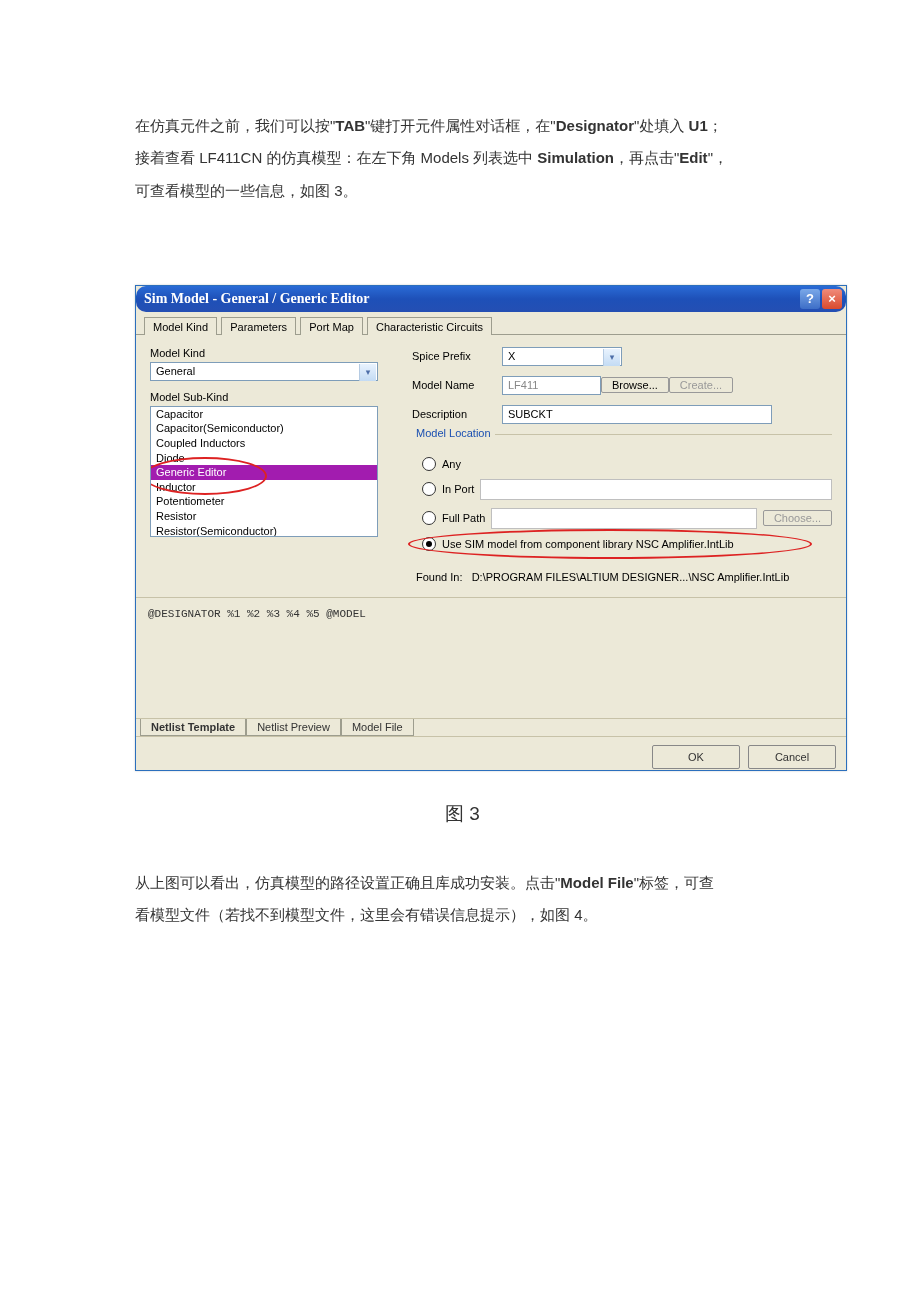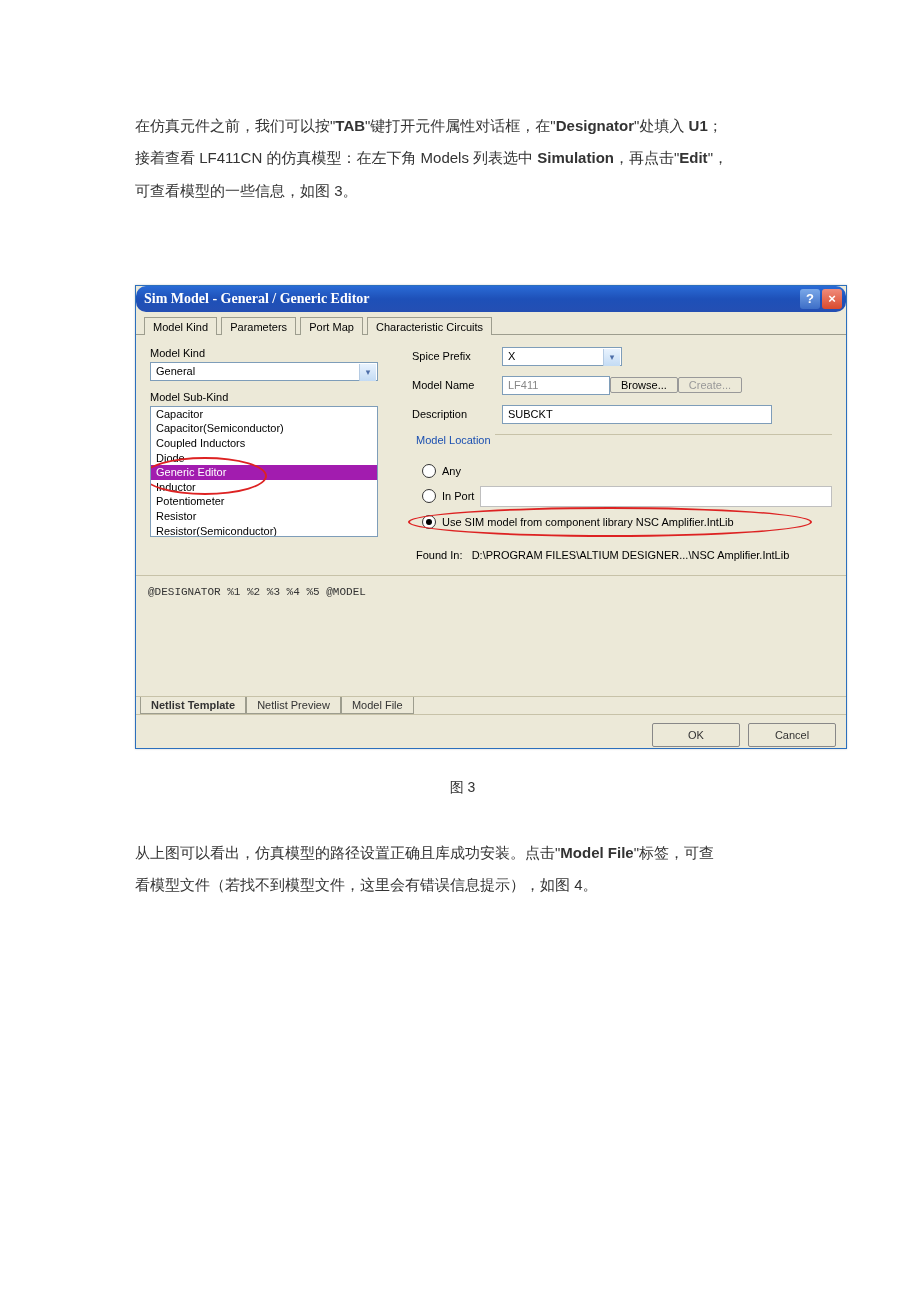--- a/index.html
+++ b/index.html
@@ -106,30 +106,30 @@
     position: relative;
   }
   .listbox .item { padding: 0 5px; line-height: 14px; height:14.6px; white-space: nowrap; }
   .listbox .item.sel { background: #a21caf; color: #fff; }
   .ellipse-hl {
     position:absolute; border:2px solid #d22; border-radius:50%;
     pointer-events:none;
   }
   .col-right .row { display:flex; align-items:center; margin: 4px 0 10px; gap: 0; }
   .col-right .flabel { width: 90px; }
-  .col-right .txt { width: 108px; }
+  .col-right .txt { width: 99px; }
   .col-right .txt.gray { color:#888; }
   .col-right .wide { width: 270px; }
   .btn {
     border: 1px solid #999; background: #ece9d8;
     padding: 1px 10px; font: 11px Tahoma, sans-serif;
     border-radius:2px;
   }
   .btn.disabled { color:#999; }
-  .ml-group { border-top:1px solid #c7c2a8; margin-top:8px; padding-top:13px; position:relative; }
+  .ml-group { border-top:1px solid #c7c2a8; margin-top:8px; padding-top:6px; position:relative; }
   .ml-title { position:relative; top:-14px; background:#ece9d8; display:inline-block; padding:0 4px; color:#1a4fb1; }
   .radioln { display:flex; align-items:center; gap:6px; margin: 4px 0 8px 10px; }
   .radio { width:12px; height:12px; border:1px solid #333; border-radius:50%; display:inline-flex; align-items:center; justify-content:center; background:#fff;}
   .radio.on::after { content:''; width:6px; height:6px; background:#000; border-radius:50%; }
   .radioln .txtline { border:1px solid #bfbfbf; height:19px; flex:1; background:#fff; }
   .uselib-row { margin-left:10px; position:relative; }
   .foundin { margin: 20px 0 4px 4px; }
 
   .template-area {
     border-top: 1px solid #c7c2a8;
@@ -157,21 +157,21 @@
     border-top:1px solid #c7c2a8;
   }
   .footer .fbtn {
     border:1px solid #888; background:#ece9d8;
     width:86px; height:22px;
     font:11px Tahoma, sans-serif;
     display:inline-flex; align-items:center; justify-content:center;
     border-radius:2px;
   }
 
-  .caption { text-align:center; margin-top: 30px; font-size: 14px; }
+  .caption { text-align:center; margin-top: 30px; font-size: 19px; }
   .outro { margin-top: 40px; }
   .outro p { line-height: 2.15; margin:0; }
 </style>
 </head>
 <body>
 
 <div class="page">
 
   <div class="intro">
     <p>
@@ -249,20 +249,26 @@
             <span class="ml-title">Model Location</span>
             <div class="radioln">
               <span class="radio"></span>
               <span>Any</span>
             </div>
             <div class="radioln">
               <span class="radio"></span>
               <span>In Port</span>
               <span class="txtline"></span>
             </div>
+            <div class="radioln">
+              <span class="radio"></span>
+              <span>Full Path</span>
+              <span class="txtline"></span>
+              <span class="btn disabled">Choose...</span>
+            </div>
             <div class="radioln uselib-row">
               <span class="radio on"></span>
               <span>Use SIM model from component library NSC Amplifier.IntLib</span>
               <span class="ellipse-hl" style="left:-14px; top:-8px; width:400px; height:26px;"></span>
             </div>
             <div class="foundin">
               <span>Found In:</span>&nbsp;&nbsp;
               <span>D:\PROGRAM FILES\ALTIUM DESIGNER...\NSC Amplifier.IntLib</span>
             </div>
           </div>

